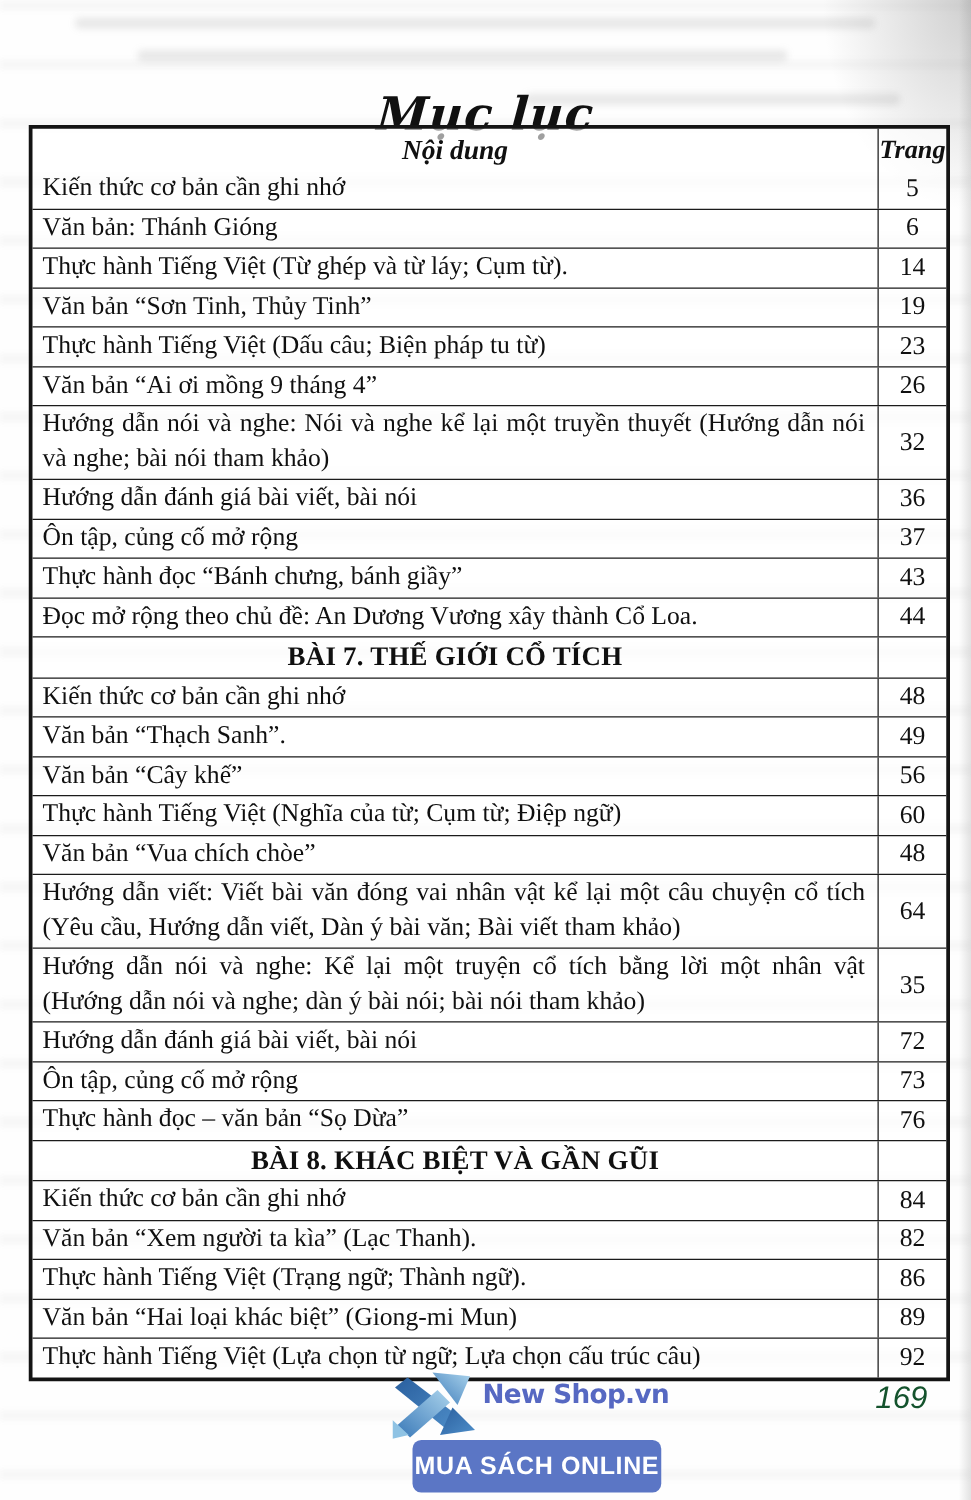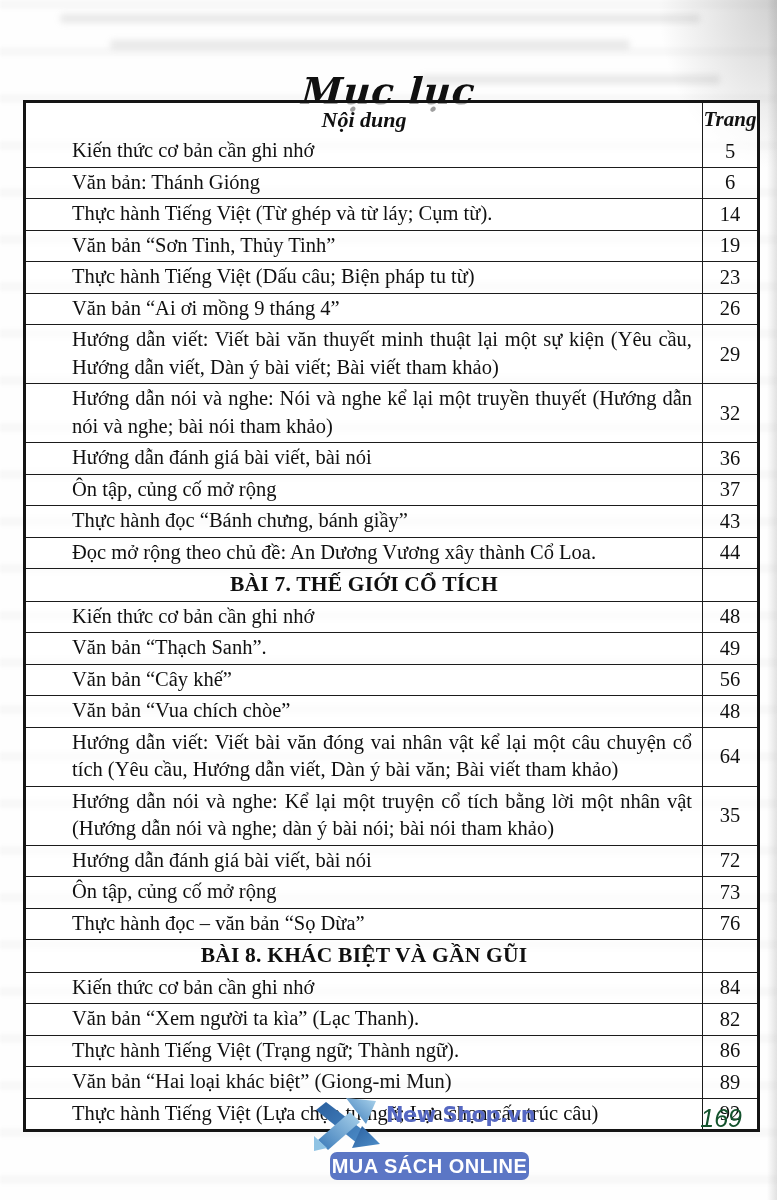--- a/index.html
+++ b/index.html
@@ -28,27 +28,27 @@
     font-size:20.5px;line-height:27.5px;text-align:justify;}
   .c-page{width:54px;display:flex;align-items:center;justify-content:center;
     font-size:20.5px;}
   .t-header{min-height:33px;}
   .t-header .c-content{display:flex;align-items:center;justify-content:center;
     font-weight:bold;font-style:italic;font-size:22px;text-align:center;padding:2px 0;}
   .t-header .c-page{font-weight:bold;font-style:italic;font-size:21px;}
   .section{min-height:31px;}
   .section .c-content{display:flex;align-items:center;justify-content:center;
     font-weight:bold;font-size:21.5px;letter-spacing:0.2px;text-align:center;padding:2px 6px;}
-  .item{min-height:28.6px;padding-left:38px;}
+  .item{min-height:28.6px;}
 
   .logo{position:absolute;left:314px;top:1094px;display:flex;align-items:flex-start;}
   .logo svg{display:block;margin-top:2px;}
   .brand{font-family:"DejaVu Sans",sans-serif;font-weight:bold;font-size:21px;
     letter-spacing:-0.5px;color:#5668c2;margin-left:6px;margin-top:9px;}
-  .buy-badge{position:absolute;left:330px;top:1152px;width:199px;height:28px;
+  .buy-badge{position:absolute;left:330px;top:1152px;width:199px;height:42px;
     background:#5b76c5;border-radius:7px;color:#ffffff;
     font-family:"Liberation Sans",sans-serif;font-weight:bold;font-size:20px;
     display:flex;align-items:center;justify-content:center;letter-spacing:0.5px;}
   .pageno{position:absolute;right:35px;top:1104px;
     font-family:"Liberation Sans",sans-serif;font-size:25px;color:#14532d;font-style:italic;}
 </style>
 </head>
 <body>
 
 <div class="page">
@@ -86,24 +86,20 @@
         </div>
         <div class="t-row item">
           <div class="t-cell c-content">Thực hành Tiếng Việt (Dấu câu; Biện pháp tu từ)</div>
           <div class="t-cell c-page">23</div>
         </div>
         <div class="t-row item">
           <div class="t-cell c-content">Văn bản “Ai ơi mồng 9 tháng 4”</div>
           <div class="t-cell c-page">26</div>
         </div>
         <div class="t-row item">
-          <div class="t-cell c-content">Hướng dẫn viết: Viết bài văn thuyết minh thuật lại một sự kiện (Yêu cầu, Hướng dẫn viết, Dàn ý bài viết; Bài viết tham khảo)</div>
-          <div class="t-cell c-page">29</div>
-        </div>
-        <div class="t-row item">
           <div class="t-cell c-content">Hướng dẫn nói và nghe: Nói và nghe kể lại một truyền thuyết (Hướng dẫn nói và nghe; bài nói tham khảo)</div>
           <div class="t-cell c-page">32</div>
         </div>
         <div class="t-row item">
           <div class="t-cell c-content">Hướng dẫn đánh giá bài viết, bài nói</div>
           <div class="t-cell c-page">36</div>
         </div>
         <div class="t-row item">
           <div class="t-cell c-content">Ôn tập, củng cố mở rộng</div>
           <div class="t-cell c-page">37</div>
@@ -124,20 +120,24 @@
           <div class="t-cell c-content">Kiến thức cơ bản cần ghi nhớ</div>
           <div class="t-cell c-page">48</div>
         </div>
         <div class="t-row item">
           <div class="t-cell c-content">Văn bản “Thạch Sanh”.</div>
           <div class="t-cell c-page">49</div>
         </div>
         <div class="t-row item">
           <div class="t-cell c-content">Văn bản “Cây khế”</div>
           <div class="t-cell c-page">56</div>
+        </div>
+        <div class="t-row item">
+          <div class="t-cell c-content">Thực hành Tiếng Việt (Nghĩa của từ; Cụm từ; Điệp ngữ)</div>
+          <div class="t-cell c-page">60</div>
         </div>
         <div class="t-row item">
           <div class="t-cell c-content">Văn bản “Vua chích chòe”</div>
           <div class="t-cell c-page">48</div>
         </div>
         <div class="t-row item">
           <div class="t-cell c-content">Hướng dẫn viết: Viết bài văn đóng vai nhân vật kể lại một câu chuyện cổ tích (Yêu cầu, Hướng dẫn viết, Dàn ý bài văn; Bài viết tham khảo)</div>
           <div class="t-cell c-page">64</div>
         </div>
         <div class="t-row item">

